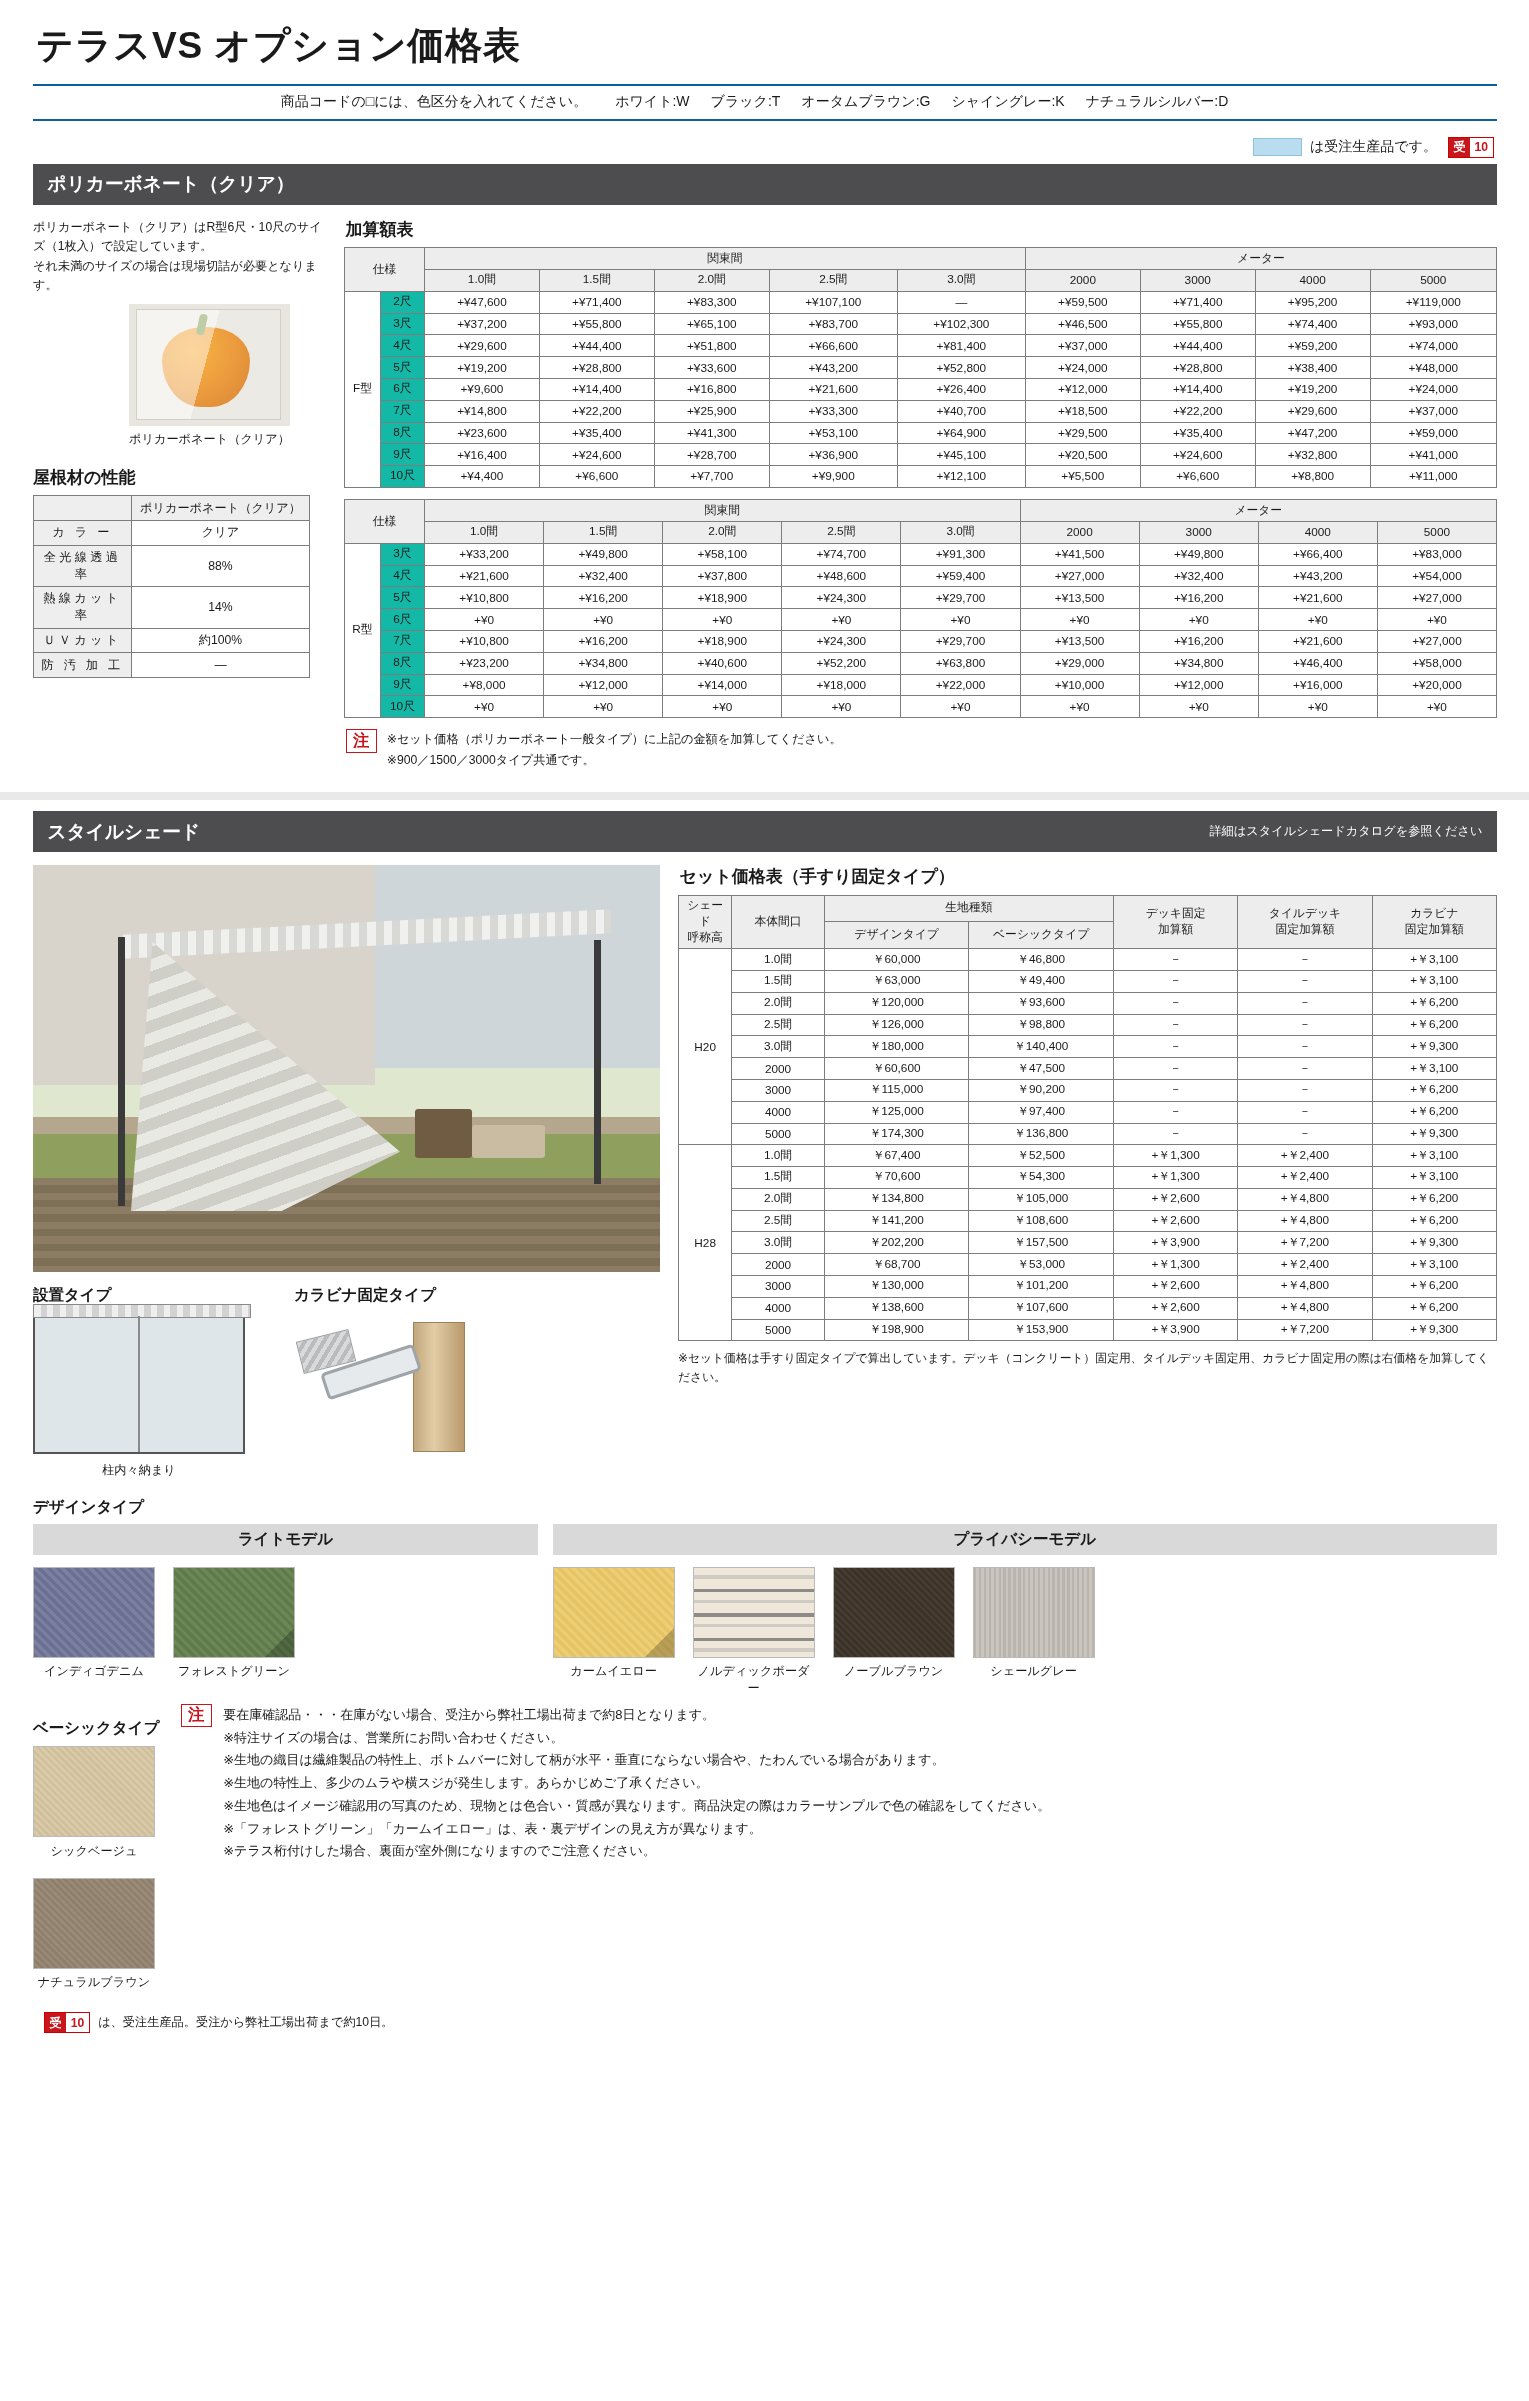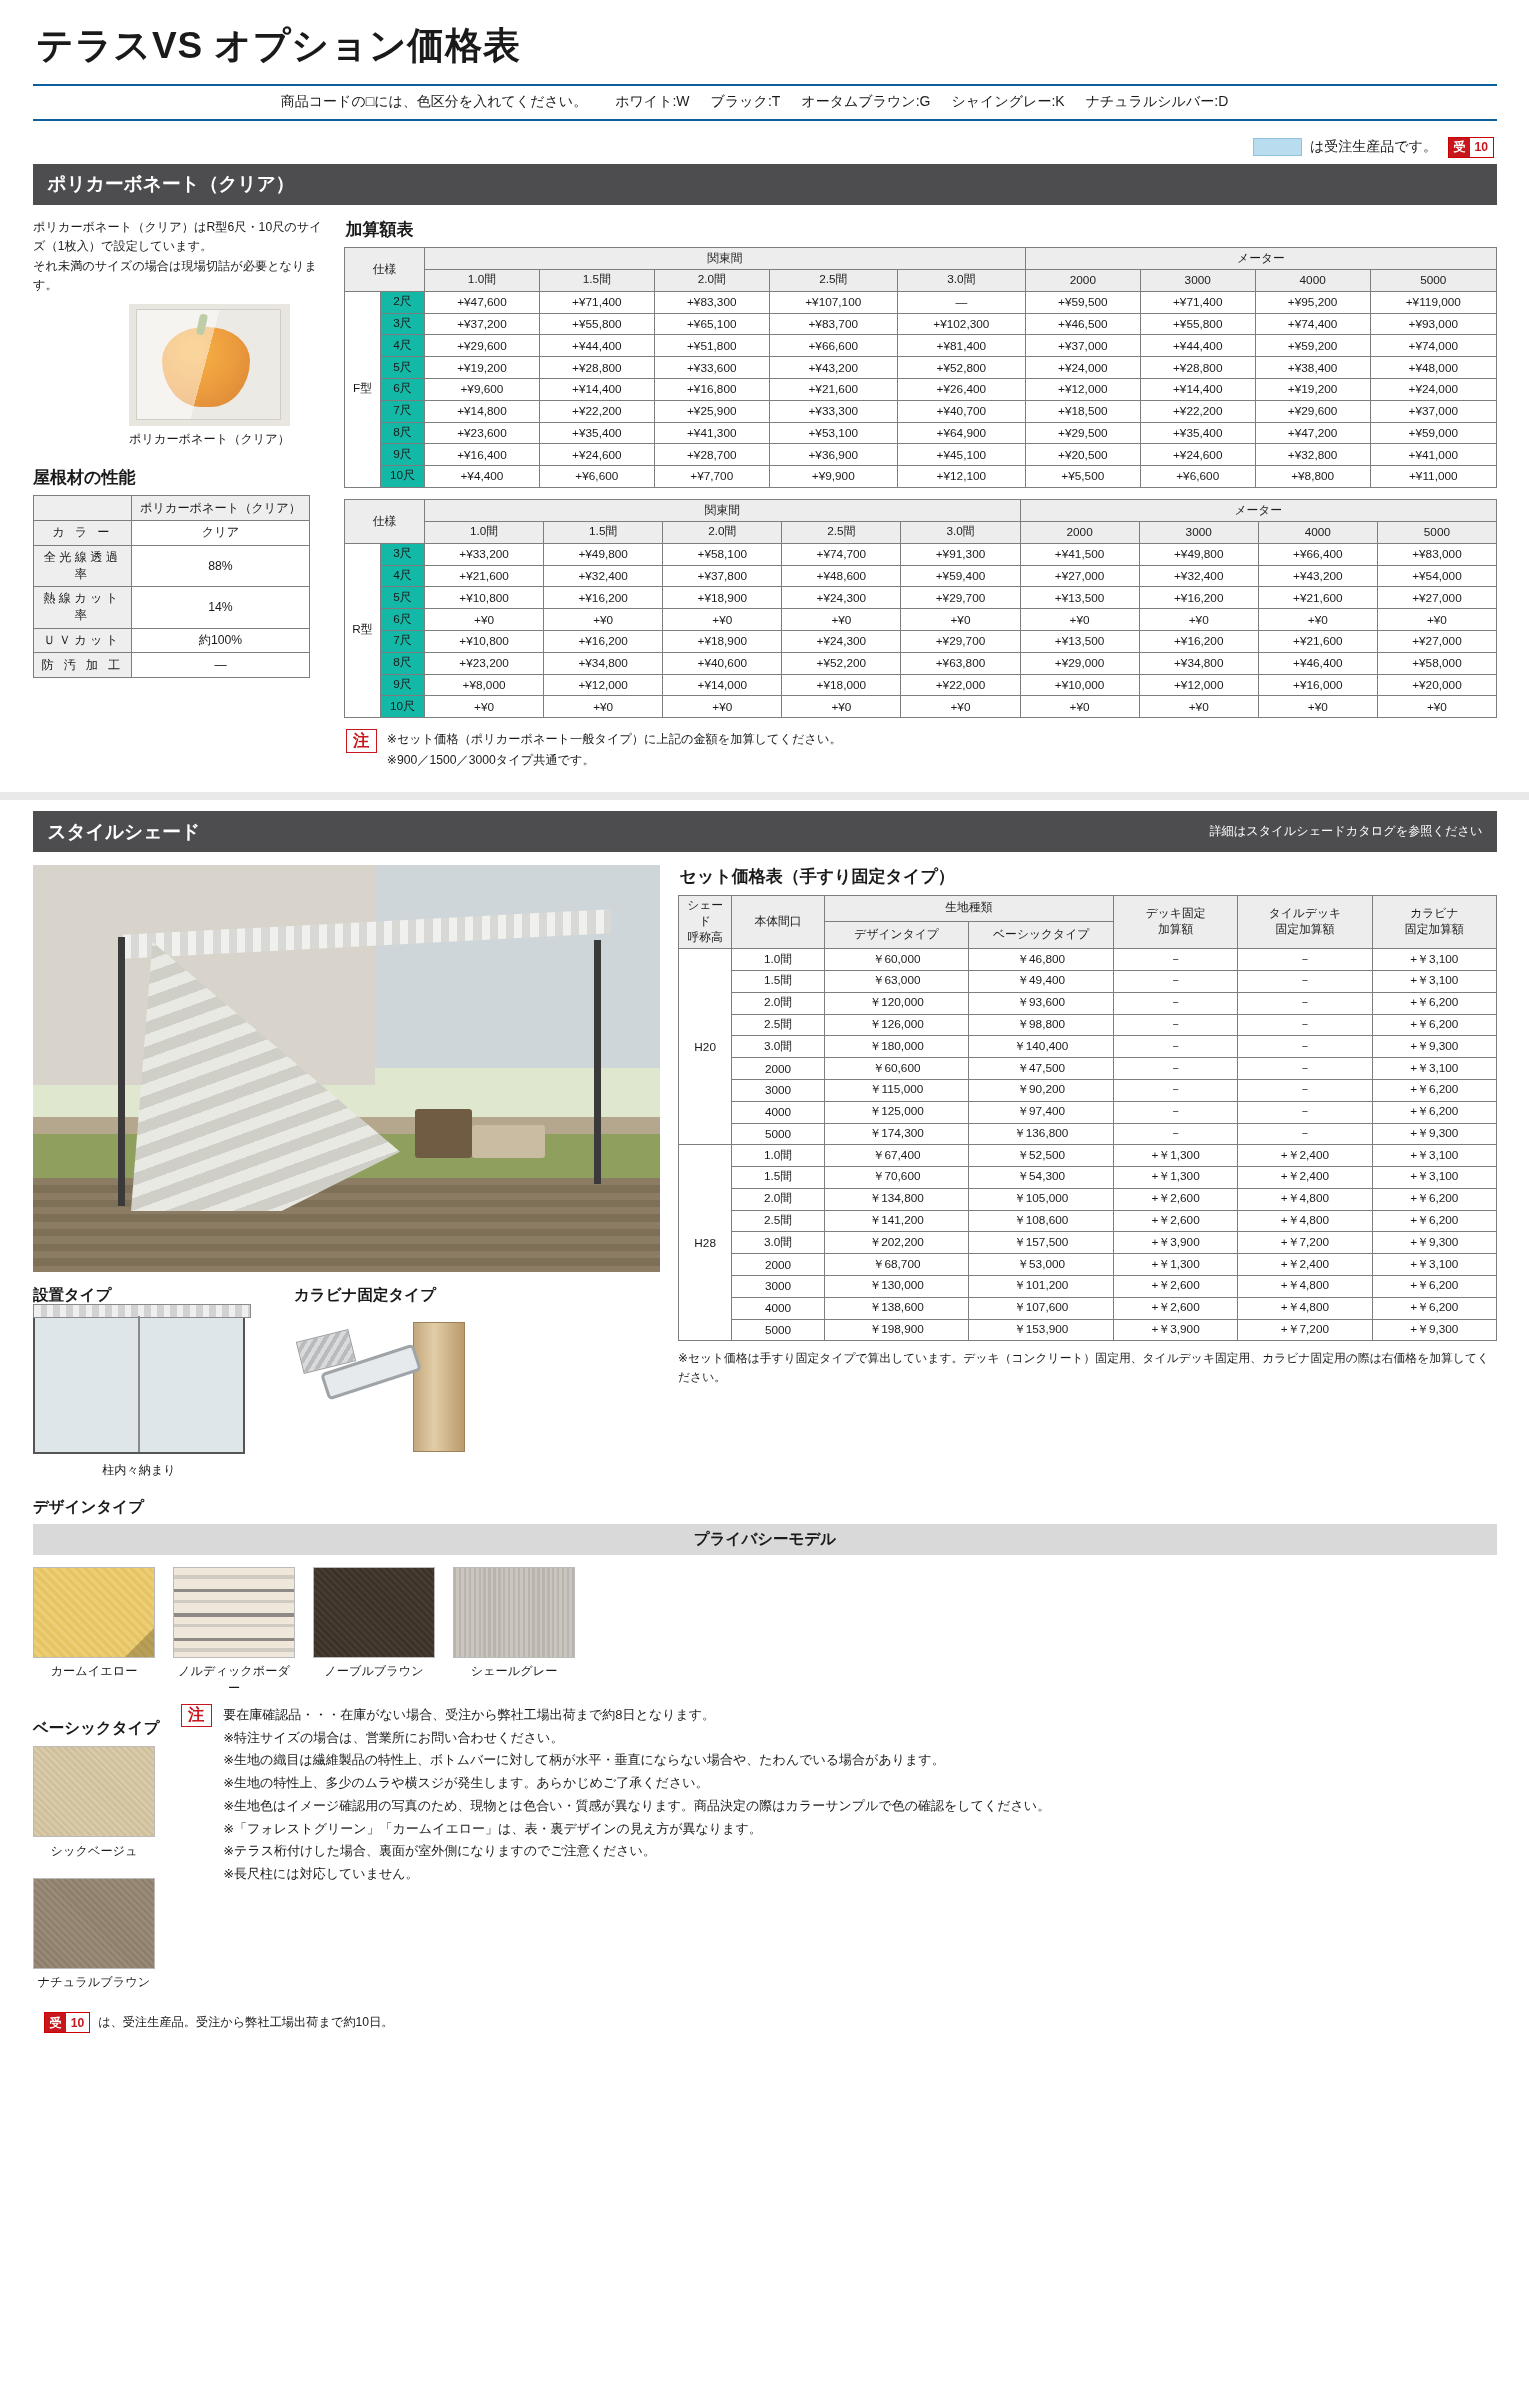--- a/index.html
+++ b/index.html
@@ -757,20 +757,33 @@
       </table>
 
       <div class="note-small">※セット価格は手すり固定タイプで算出しています。デッキ（コンクリート）固定用、タイルデッキ固定用、カラビナ固定用の際は右価格を加算してください。</div>
     </div>
   </div>
 
   <div class="design-wrap">
     <div class="design-title">デザインタイプ</div>
 
     <div class="model-row">
+      <div class="model-col" style="width:505px;">
+        <div class="model-head">ライトモデル</div>
+        <div class="swatch-row">
+          <div class="swatch">
+            <div class="sw-img" style="background:repeating-linear-gradient(45deg,#6b6f92 0 3.3px,#7b7fa0 3.3px 6.5px);"></div>
+            <div class="sw-cap">インディゴデニム</div>
+          </div>
+          <div class="swatch">
+            <div class="sw-img fold" style="background:repeating-linear-gradient(45deg,#5e7a4b 0 3.3px,#6b8756 3.3px 6.5px);"></div>
+            <div class="sw-cap">フォレストグリーン</div>
+          </div>
+        </div>
+      </div>
 
       <div class="model-col" style="flex:1 1 auto;">
         <div class="model-head">プライバシーモデル</div>
         <div class="swatch-row">
           <div class="swatch">
             <div class="sw-img fold" style="background:repeating-linear-gradient(45deg,#e6c463 0 3.3px,#ecce77 3.3px 6.5px);"></div>
             <div class="sw-cap">カームイエロー</div>
           </div>
           <div class="swatch">
             <div class="sw-img" style="background:repeating-linear-gradient(180deg,#efe7da 0 7.3px,#cfcac2 7.3px 10.6px,#efe7da 10.6px 21px,#8e8b86 21px 24.4px);"></div>
@@ -807,21 +820,20 @@
         <div class="notes-inner">
           <span class="chu-badge" style="align-self:flex-start;">注</span>
           <div class="notes-text">
             <div>要在庫確認品・・・在庫がない場合、受注から弊社工場出荷まで約8日となります。</div>
             <div>※特注サイズの場合は、営業所にお問い合わせください。</div>
             <div>※生地の織目は繊維製品の特性上、ボトムバーに対して柄が水平・垂直にならない場合や、たわんでいる場合があります。</div>
             <div>※生地の特性上、多少のムラや横スジが発生します。あらかじめご了承ください。</div>
             <div>※生地色はイメージ確認用の写真のため、現物とは色合い・質感が異なります。商品決定の際はカラーサンプルで色の確認をしてください。</div>
             <div>※「フォレストグリーン」「カームイエロー」は、表・裏デザインの見え方が異なります。</div>
             <div>※テラス桁付けした場合、裏面が室外側になりますのでご注意ください。</div>
-            <div>※長尺柱には対応していません。</div>
           </div>
         </div>
       </div>
     </div>
   </div>
 
   <div class="footer-note">
     <span class="badge-ju">
       <span class="j">受</span>
         <span class="n">10</span>

